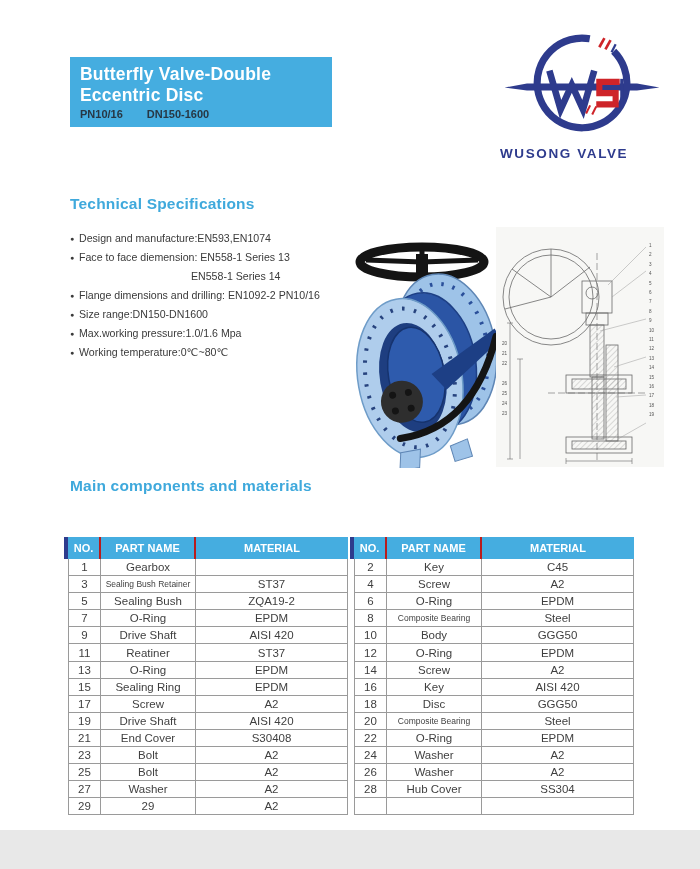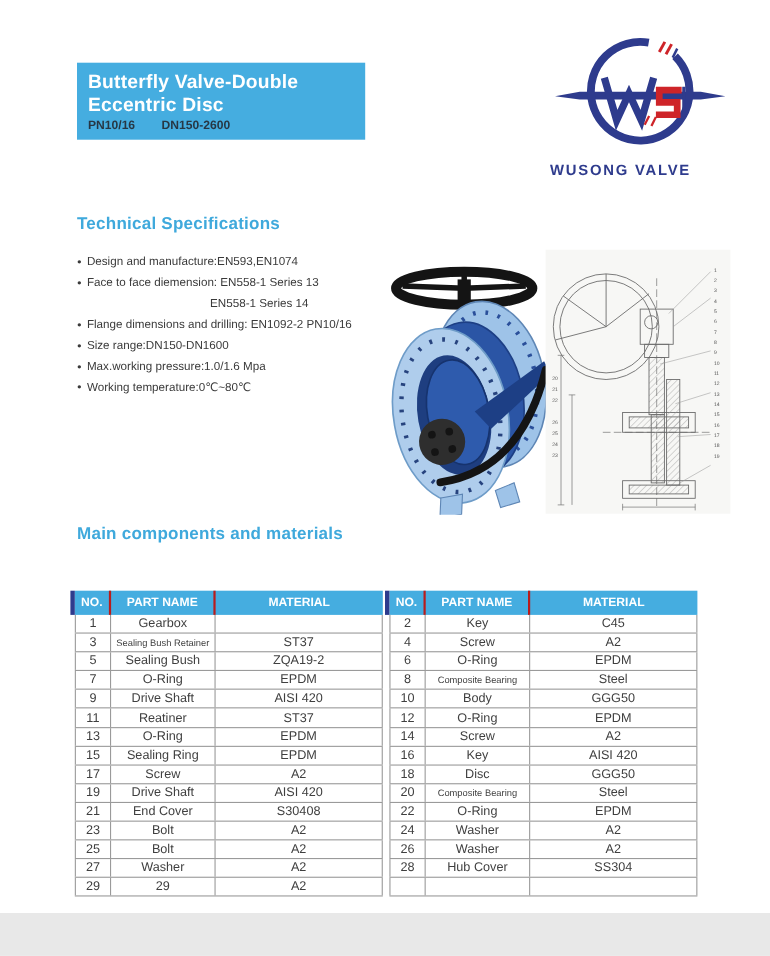--- a/index.html
+++ b/index.html
@@ -45,21 +45,21 @@
 </head>
 <body>
 
 <div class="page">
 
   <div class="title-block">
     <div class="title-line">Butterfly Valve-Double</div>
     <div class="title-line">Eccentric Disc</div>
     <div class="pn-line">
       <span>PN10/16</span>
-      <span>DN150-2600</span>
+      <span>DN150-1600</span>
     </div>
   </div>
 
   <div class="logo">
     <svg width="164" height="106" viewBox="0 0 160 104">
 
       <polygon points="4,52.5 26,48.5 134,48.5 156,52.5 134,55.5 26,55.5" fill="#2E3B8D"></polygon>
 
       <path d="M 111.1 16.9 A 44 44 0 1 1 87.6 4.7" fill="none" stroke="#2E3B8D" stroke-width="7"></path>
 

